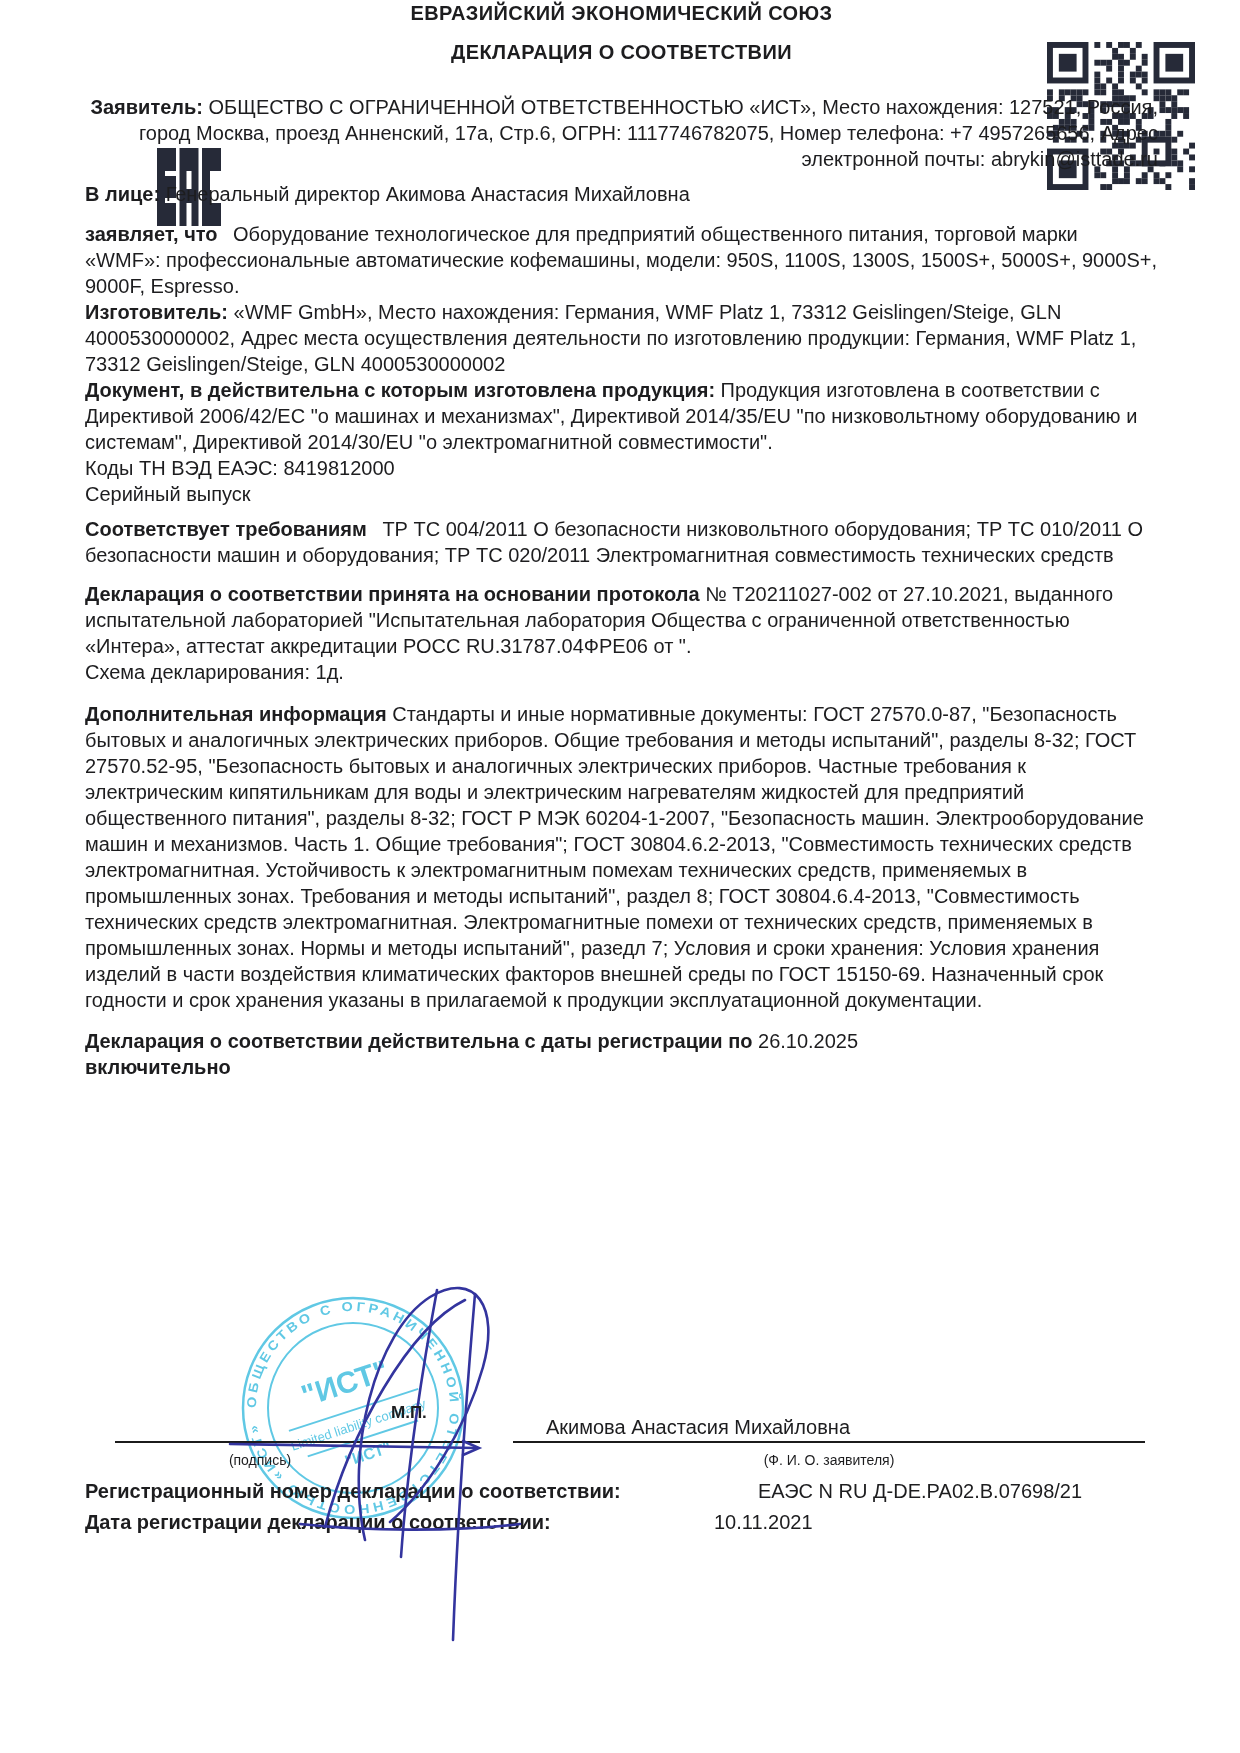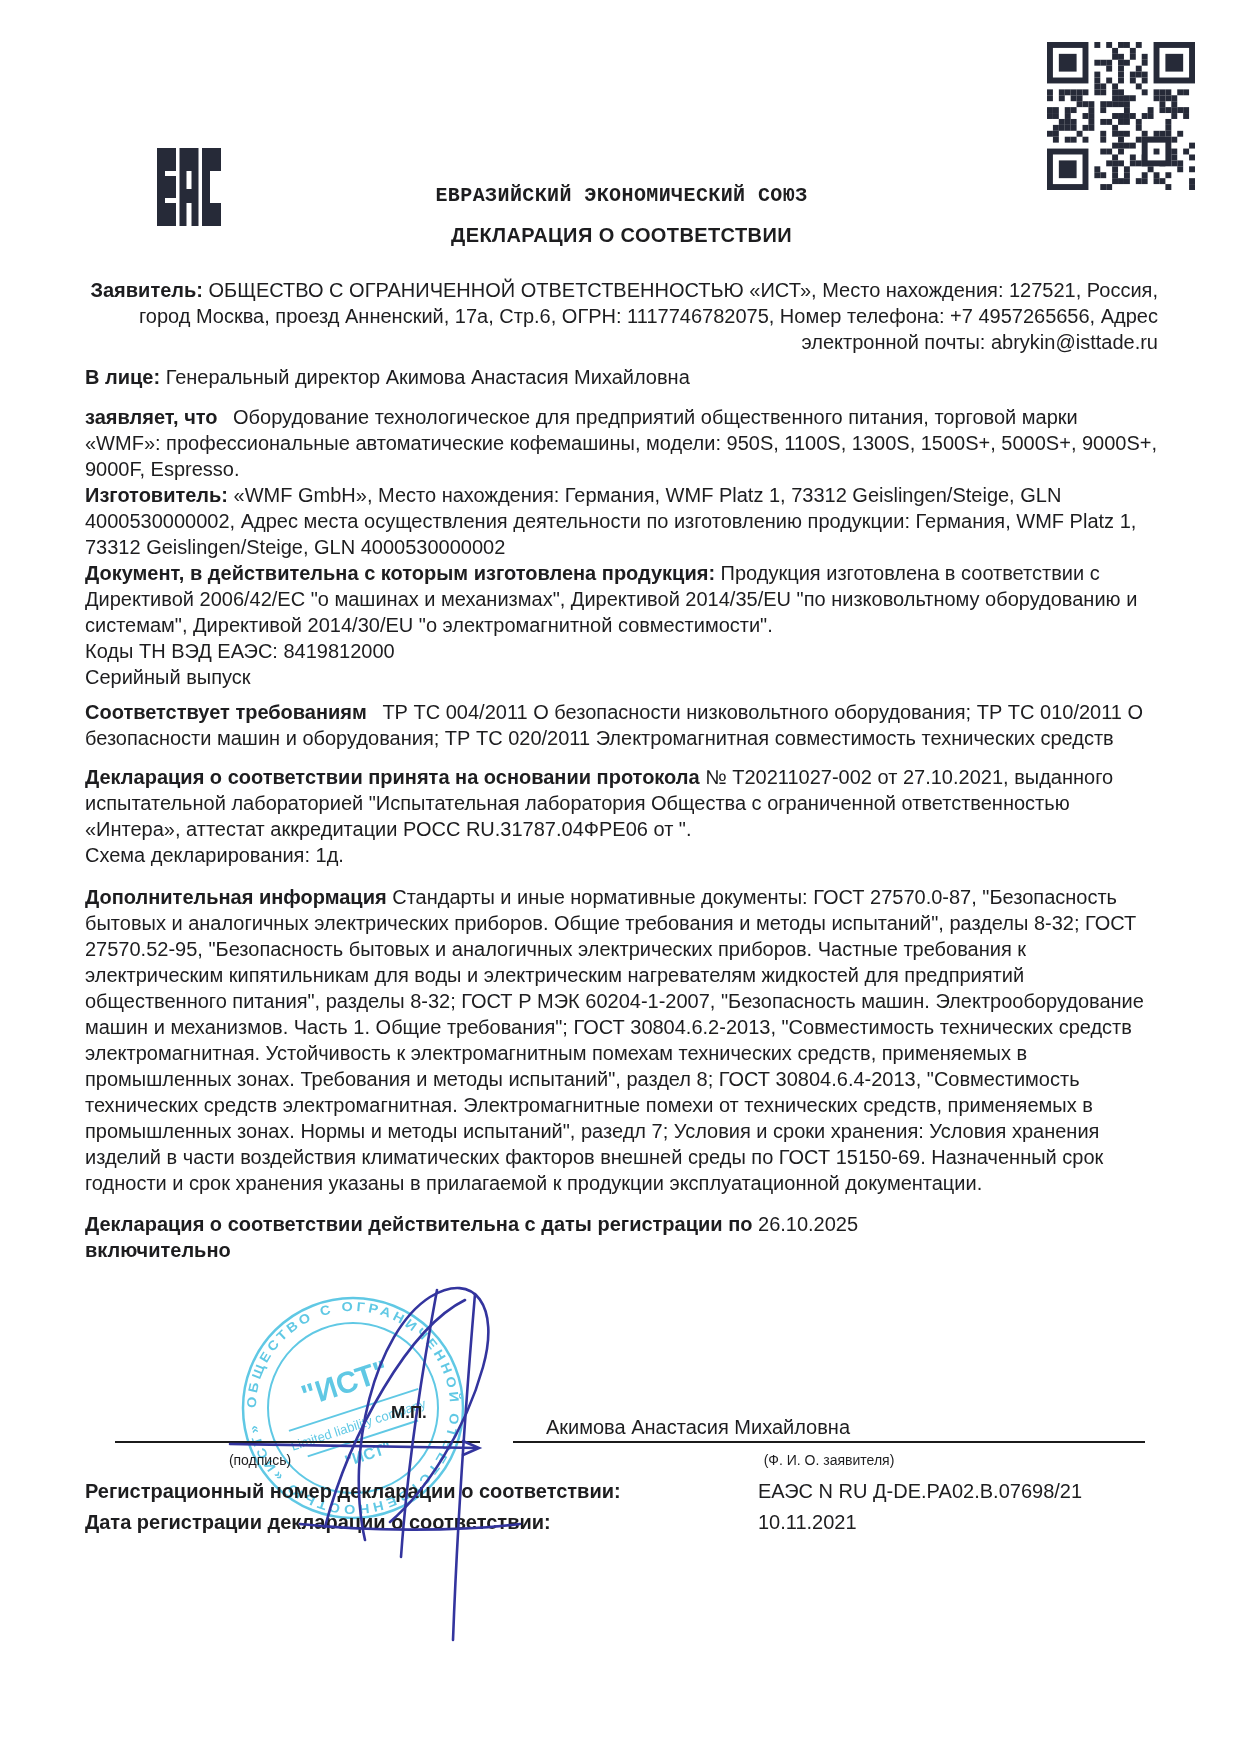--- a/index.html
+++ b/index.html
@@ -1,21 +1,21 @@
 <!DOCTYPE html>
 <html><head>
 <meta charset="utf-8">
 <style>
   html,body{margin:0;padding:0;background:#9a9a9a;}
   .page{position:relative;width:1240px;height:1753px;background:#ffffff;
         font-family:"Liberation Sans",sans-serif;color:#1d1d1f;
         font-size:20px;line-height:26px;overflow:hidden;margin:0 auto;}
   .content{position:absolute;left:85px;top:0;width:1073px;z-index:3;}
   .title{text-align:center;font-weight:bold;letter-spacing:.4px;}
-  .title1{margin-top:183px;font-family:Liberation Mono, monospace;}
+  .title1{}
   .title2{margin-top:13px;}
   p{margin:0;}
   b{font-weight:bold;}
   .p-applicant{margin-top:29px;text-align:right;}
   .p-inperson{margin-top:9px;}
   .p-declares{margin-top:14px;}
   .p-complies{margin-top:9px;}
   .p-basis{margin-top:13px;}
   .p-additional{margin-top:16px;}
   .p-validity{margin-top:15px;}
@@ -31,21 +31,21 @@
   .caption{position:absolute;font-size:14px;z-index:4;text-align:center;}
   .cap-sign{left:150px;top:1447px;width:220px;}
   .cap-fio{left:513px;top:1447px;width:632px;}
   .fio-name{position:absolute;left:513px;top:1414px;width:370px;text-align:center;z-index:4;}
   .reg-row{position:absolute;z-index:4;white-space:nowrap;}
   .reg-label{font-weight:bold;}
   .reg1{left:85px;top:1478px;}
   .reg2{left:85px;top:1509px;}
   .reg-value{position:absolute;z-index:4;white-space:nowrap;}
   .val1{left:758px;top:1478px;text-align:right;}
-  .val2{left:758px;top:1509px;text-align:center;}
+  .val2{left:714px;top:1509px;text-align:center;}
 </style>
 </head>
 <body>
 
 <div class="page">
 
   <div class="eac-logo">
     <svg width="64" height="78" viewBox="0 0 64 78" xmlns="http://www.w3.org/2000/svg">
       <g fill="#262a38">
         <rect x="0" y="0" width="19" height="78"></rect>

